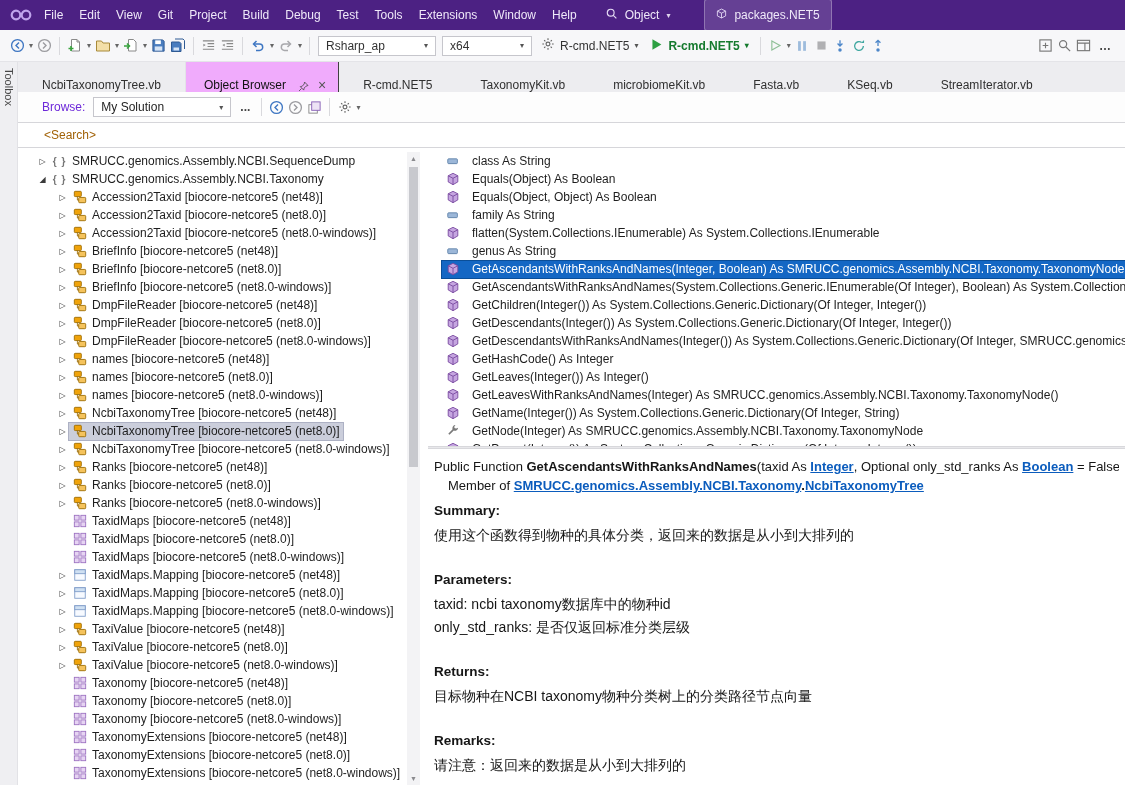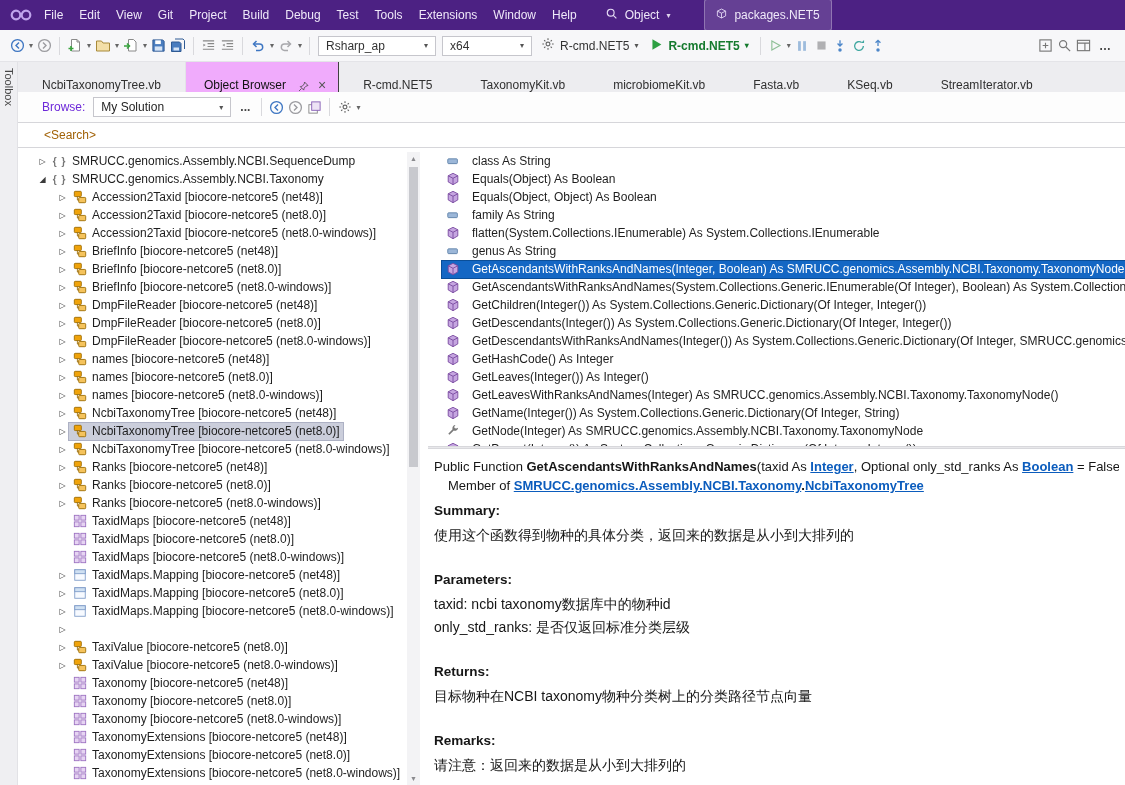--- a/index.html
+++ b/index.html
@@ -718,20 +718,30 @@
                     <svg width="14" height="14" viewBox="0 0 16 16">
                       <rect x="2" y="2" width="12" height="12" fill="#F7FAFF" stroke="#7E9CC8"></rect>
                       <rect x="2" y="2" width="12" height="4.5" fill="#CFE0F2" stroke="#7E9CC8"></rect>
                     </svg>
                   </span>
                   <span class="tlabel">TaxidMaps.Mapping [biocore-netcore5 (net8.0-windows)]</span>
                 </span>
               </div>
               <div class="trow lvl1">
                 <span class="arrow">▷</span>
+                <span class="twrap">
+                  <span class="icon">
+                    <svg width="14" height="14" viewBox="0 0 16 16">
+                      <rect x="1.5" y="1.5" width="8" height="6" rx="1" fill="#F0A30A" stroke="#9A6A00"></rect>
+                      <rect x="6.5" y="8.5" width="8" height="6" rx="1" fill="#F5C35C" stroke="#9A6A00"></rect>
+                      <path d="M5 7.5v4h1.5" fill="none" stroke="#9A6A00"></path>
+                    </svg>
+                  </span>
+                  <span class="tlabel">TaxiValue [biocore-netcore5 (net48)]</span>
+                </span>
               </div>
               <div class="trow lvl1">
                 <span class="arrow">▷</span>
                 <span class="twrap">
                   <span class="icon">
                     <svg width="14" height="14" viewBox="0 0 16 16">
                       <rect x="1.5" y="1.5" width="8" height="6" rx="1" fill="#F0A30A" stroke="#9A6A00"></rect>
                       <rect x="6.5" y="8.5" width="8" height="6" rx="1" fill="#F5C35C" stroke="#9A6A00"></rect>
                       <path d="M5 7.5v4h1.5" fill="none" stroke="#9A6A00"></path>
                     </svg>

